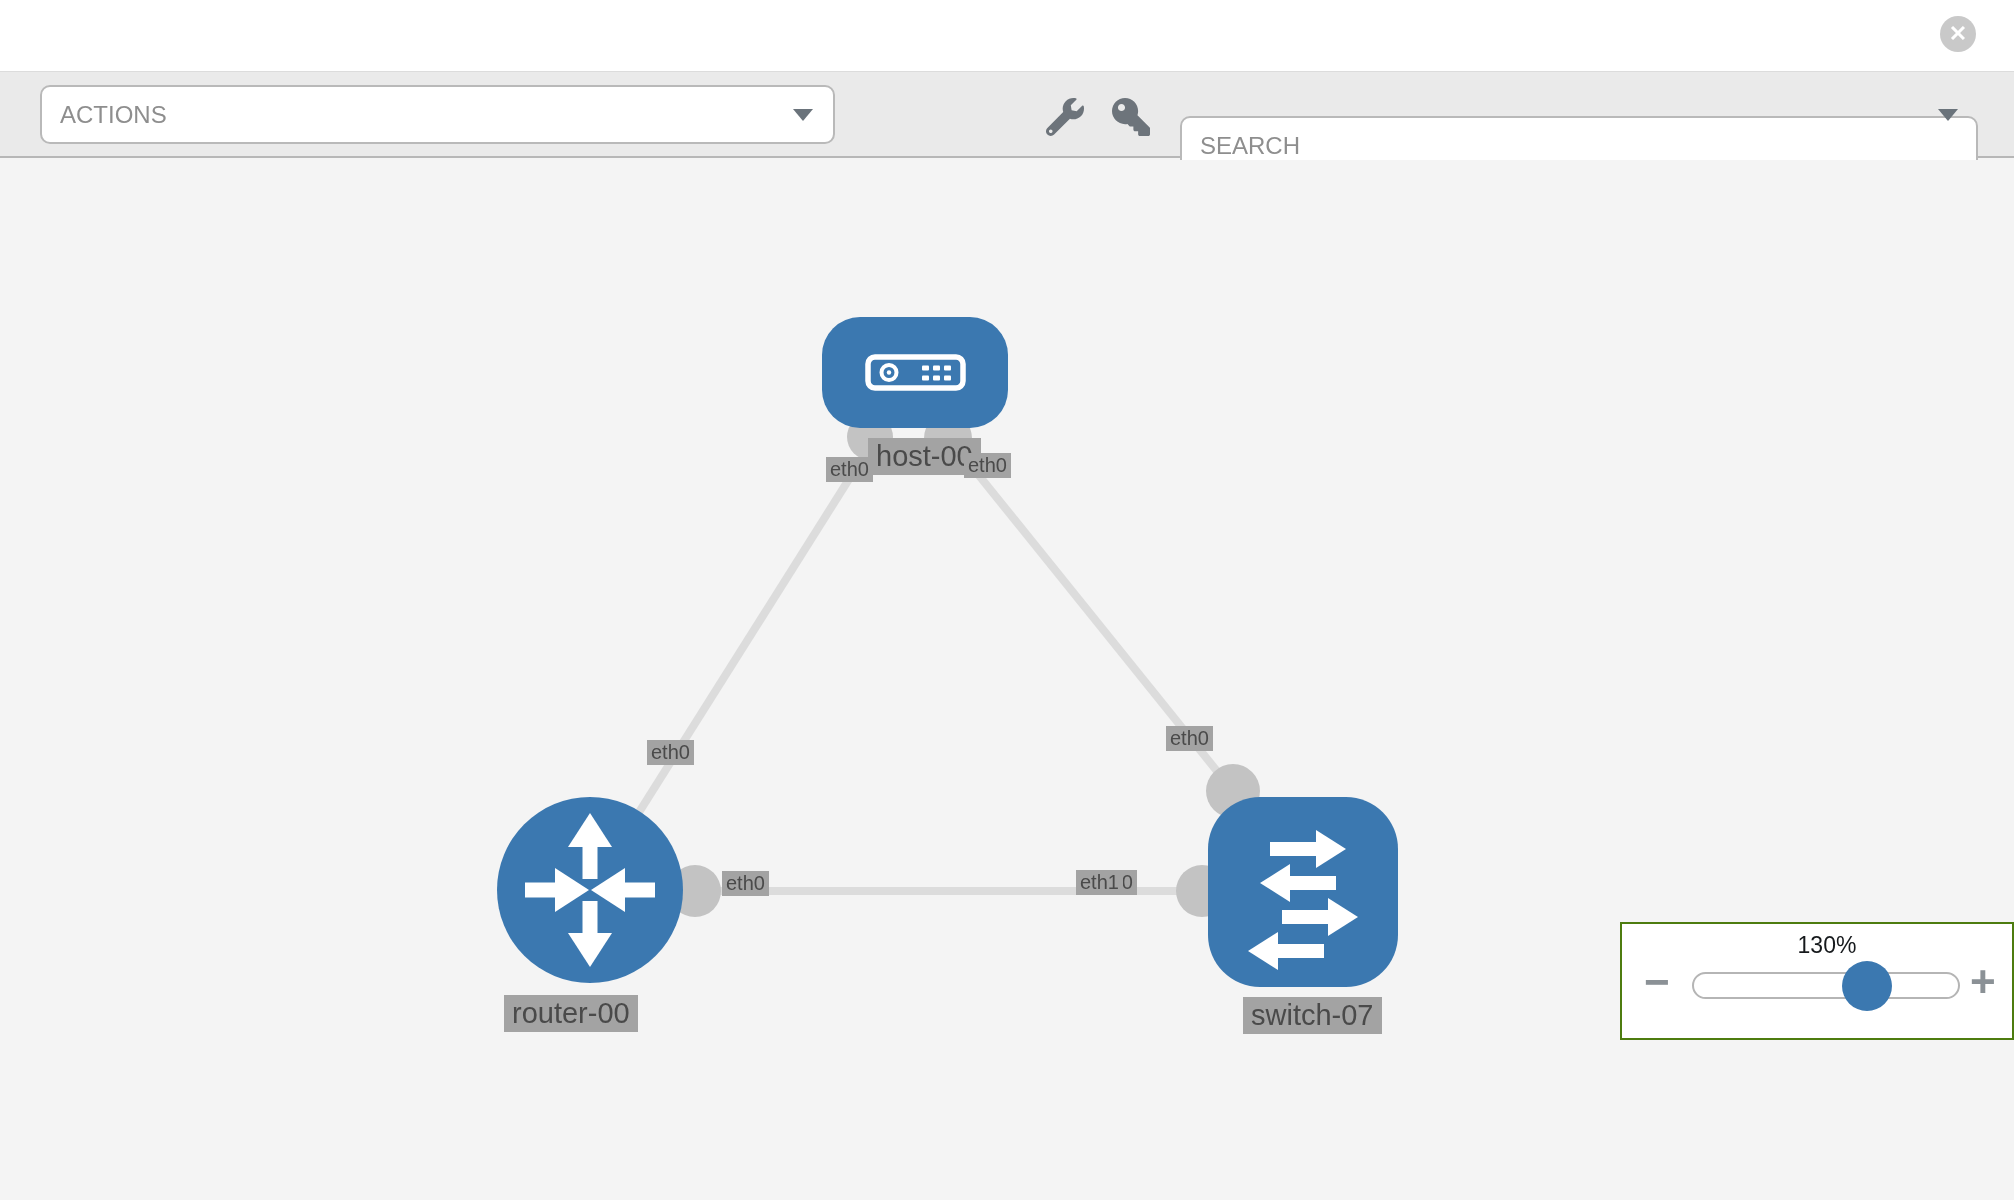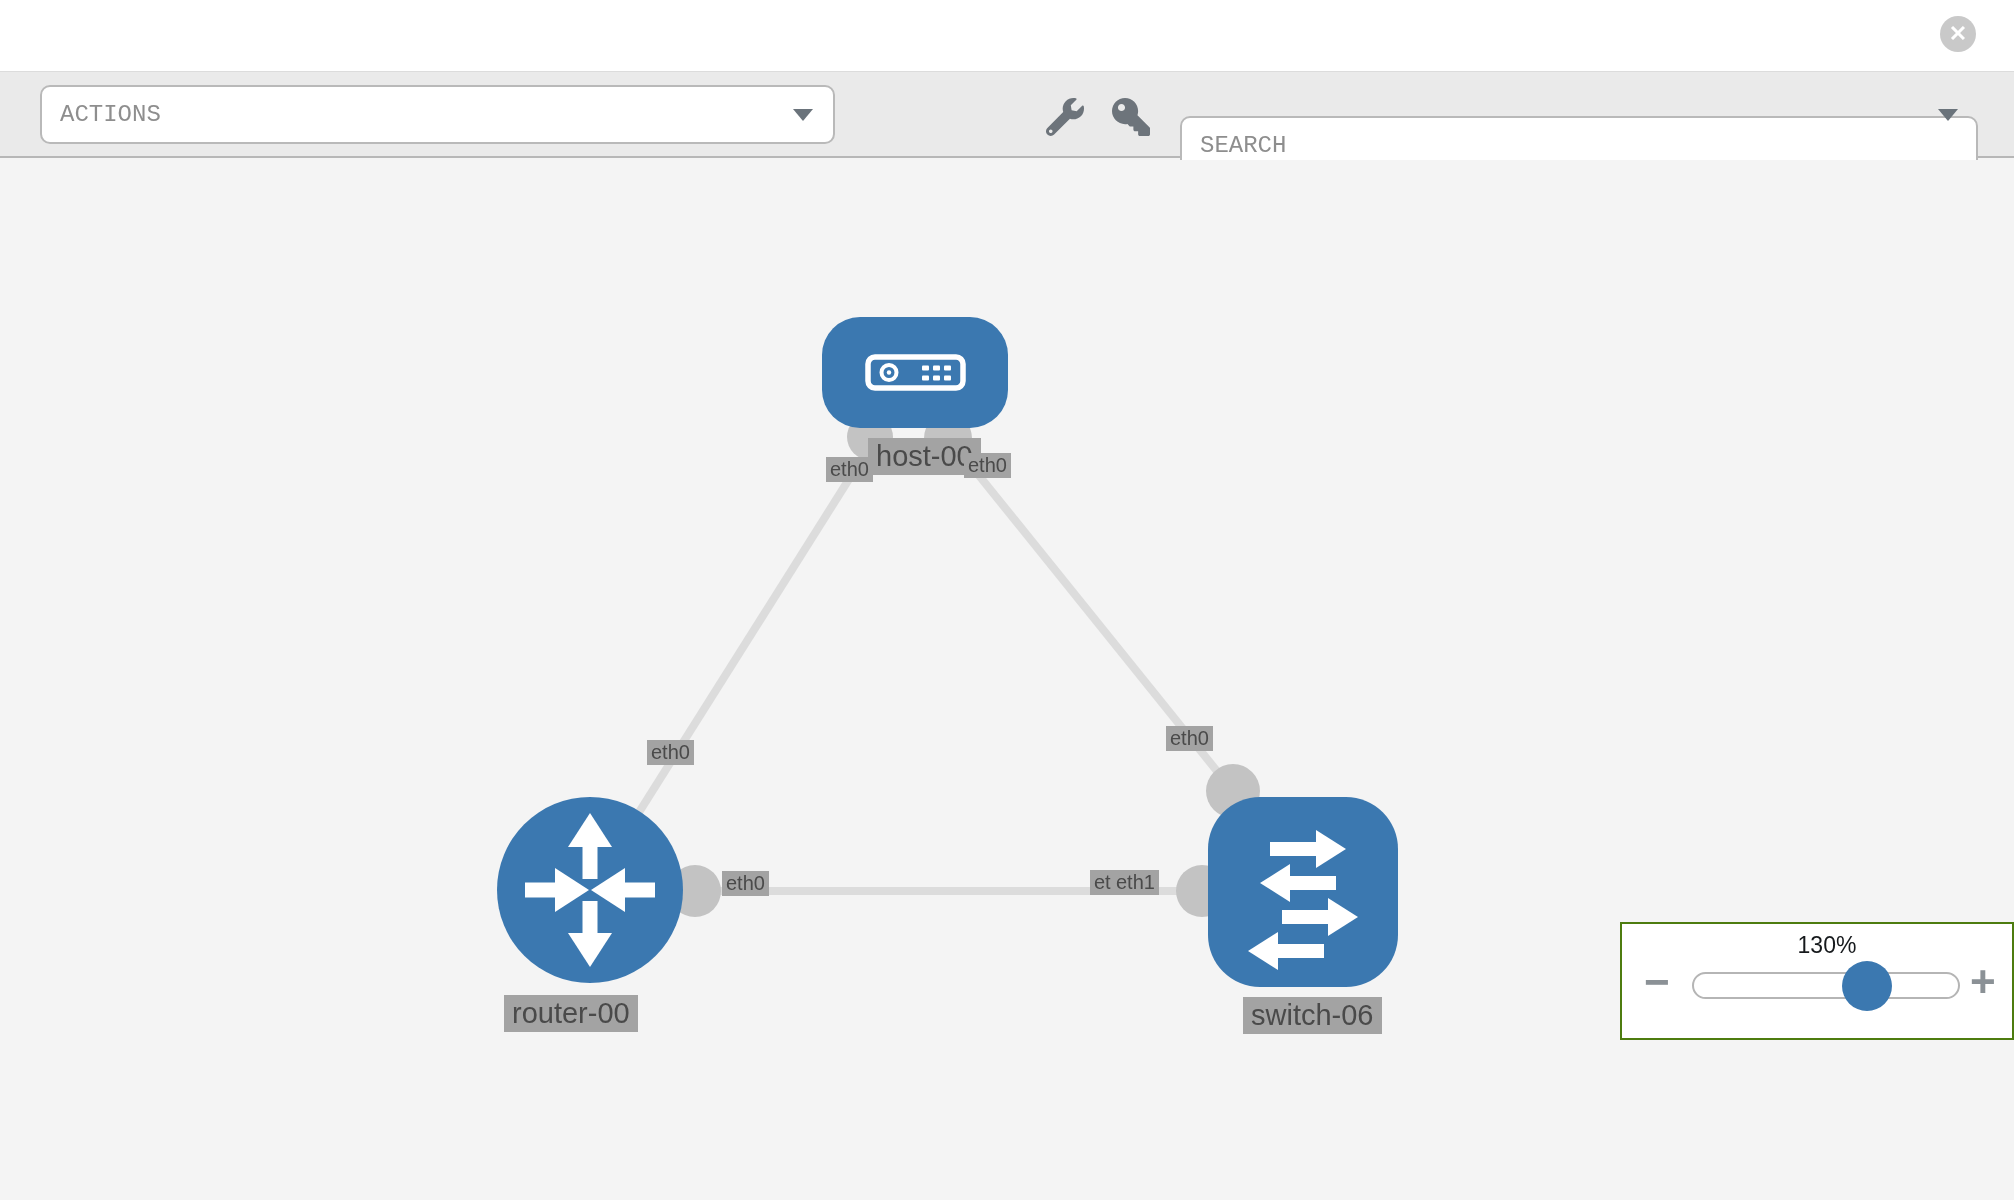--- a/index.html
+++ b/index.html
@@ -13,21 +13,21 @@
                   color:#4b4b4b; letter-spacing:0.2px; }
   .close-btn { position:absolute; right:38px; top:16px; width:36px; height:36px; border-radius:50%;
                background:#c9c9c9; color:#ffffff; font-size:22px; font-weight:bold;
                display:flex; align-items:center; justify-content:center; cursor:pointer; line-height:1; }
 
   
   .toolbar { position:absolute; left:0; top:72px; width:2014px; height:86px; background:#eaeaea;
              border-bottom:2px solid #b7b7b7; }
   .combo { position:absolute; top:13px; height:59px; background:#ffffff; border:2px solid #b9b9b9;
            border-radius:10px; font-size:24px; color:#8e8e8e; padding:0 44px 0 18px;
-           font-family:Liberation Mono, monospace; }
+           font-family:Liberation Sans, sans-serif; }
   .combo::placeholder { color:#8e8e8e; opacity:1; }
   .combo-actions { left:40px; width:795px; }
   .combo-search { left:1180px; width:798px;margin-top:31px; }
   .caret { position:absolute; width:0; height:0; border-left:10px solid transparent;
            border-right:10px solid transparent; border-top:12px solid #6a737b; top:37px; pointer-events:none; }
   .caret-actions { left:793px; }
   .caret-search { left:1938px; }
   .tool-btn { position:absolute; top:26px; width:38px; height:38px; background:none; border:none;
               cursor:pointer; }
   .tool-btn svg { width:100%; height:100%; fill:#6d747b; }
@@ -150,29 +150,29 @@
         <line x1="74" y1="120" x2="124" y2="120"></line>
         <polygon points="150,120 120,101 120,139" stroke="none"></polygon>
         <line x1="116" y1="154" x2="66" y2="154"></line>
         <polygon points="40,154 70,135 70,173" stroke="none"></polygon>
       </g>
     </svg>
   </div>
 
   <div class="lbl node-label" style="left:868px; top:278px;">host-00</div>
   <div class="lbl node-label" style="left:504px; top:835px;">router-00</div>
-  <div class="lbl node-label" style="left:1243px; top:837px;">switch-06</div>
+  <div class="lbl node-label" style="left:1243px; top:837px;">switch-07</div>
 
   <div class="lbl iface-label" style="left:826px; top:297px;">eth0</div>
   <div class="lbl iface-label" style="left:964px; top:293px;">eth0</div>
   <div class="lbl iface-label" style="left:647px; top:580px;">eth0</div>
   <div class="lbl iface-label" style="left:1166px; top:566px;">eth0</div>
   <div class="lbl iface-label" style="left:722px; top:711px;">eth0</div>
   <div class="lbl iface-label" style="left:1090px; top:710px; z-index:1;">eth0</div>
-  <div class="lbl iface-label" style="left:1112px; top:710px; z-index:2;">eth1</div>
+  <div class="lbl iface-label" style="left:1076px; top:710px; z-index:2;">eth1</div>
 </div>
 
 <div class="zoom-panel">
   <div class="zoom-level">130%</div>
   <button class="zoom-minus">
     <span>−</span>
   </button>
   <div class="zoom-track">
     <div class="zoom-handle"></div>
   </div>

